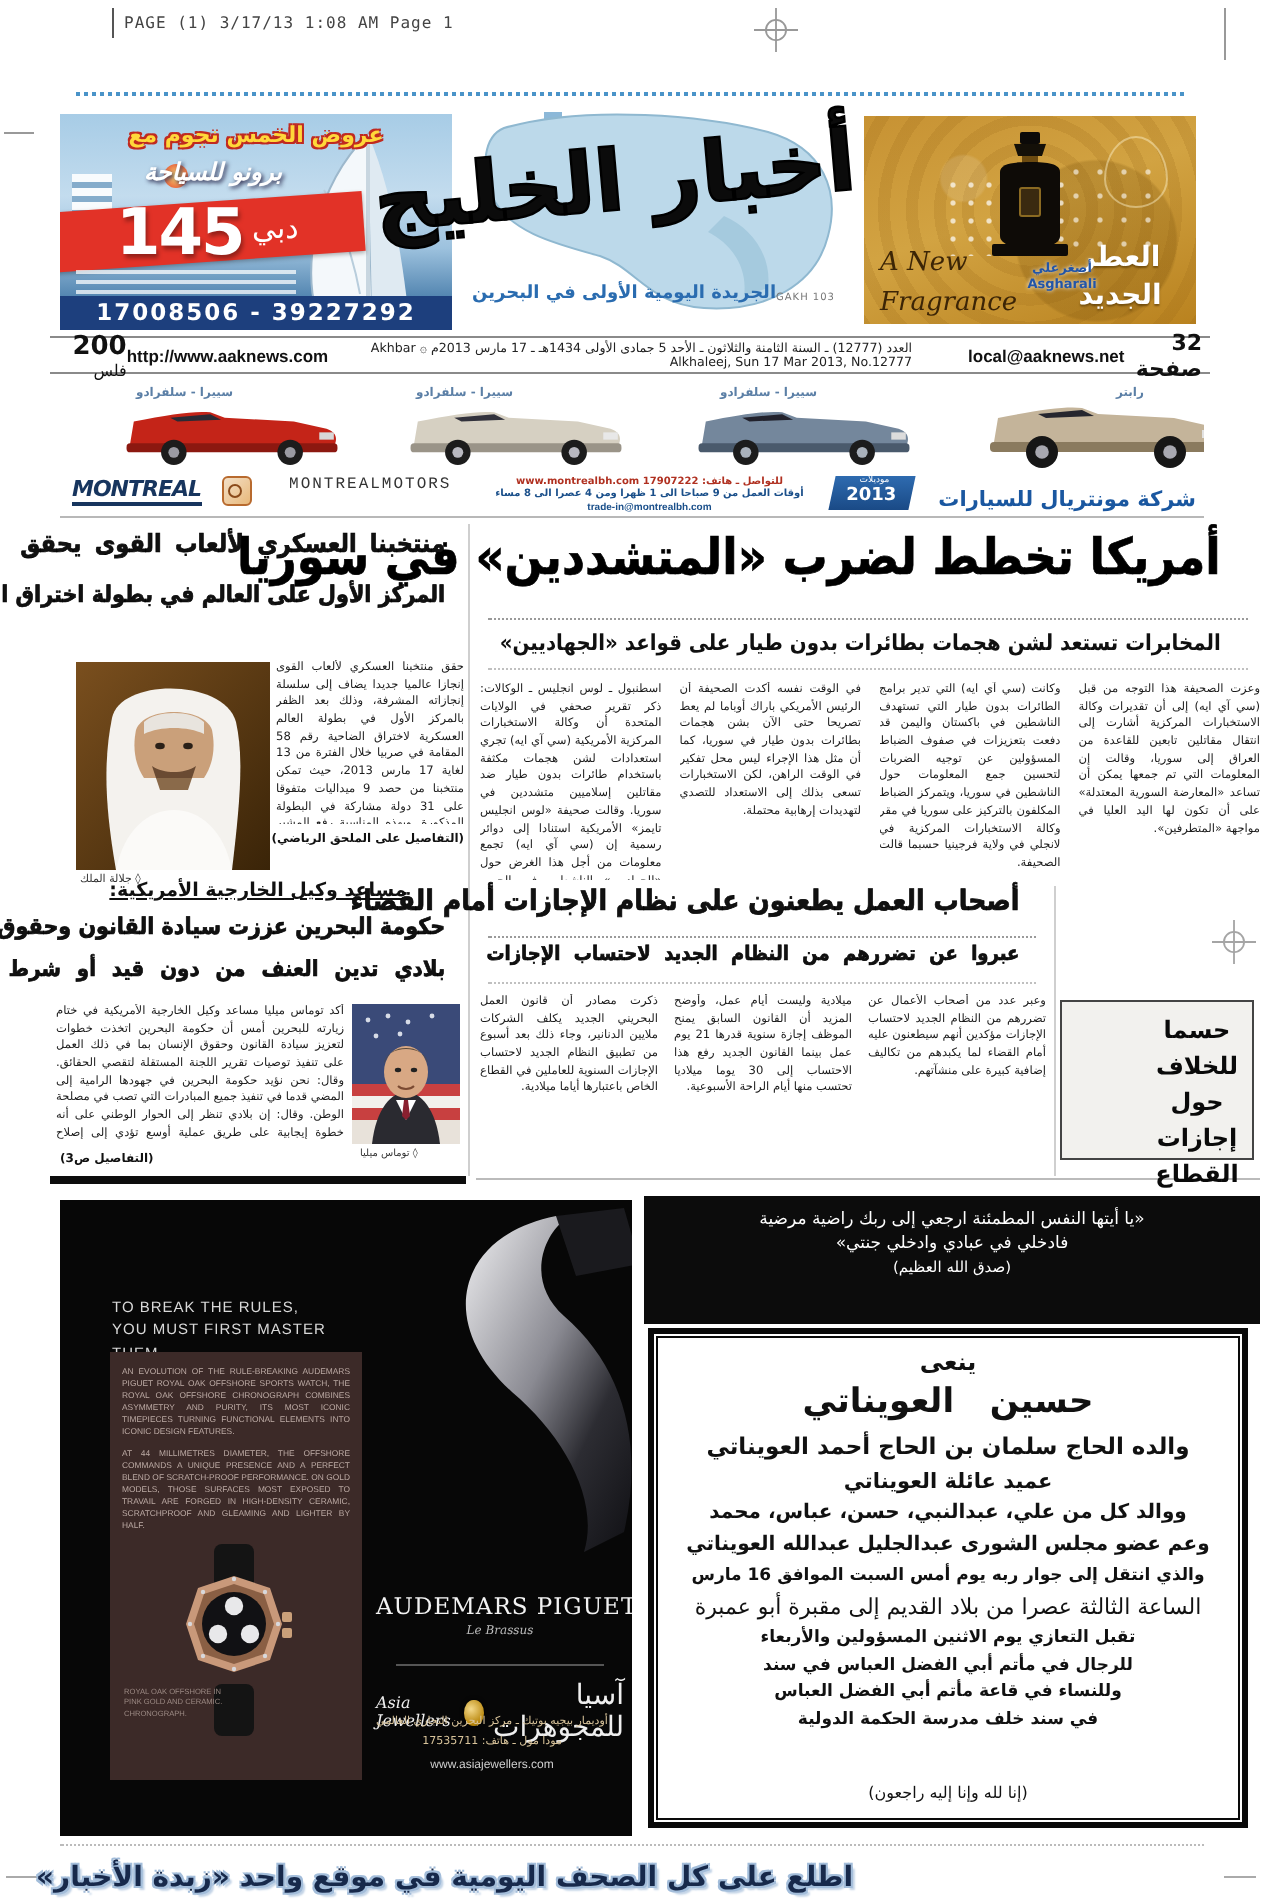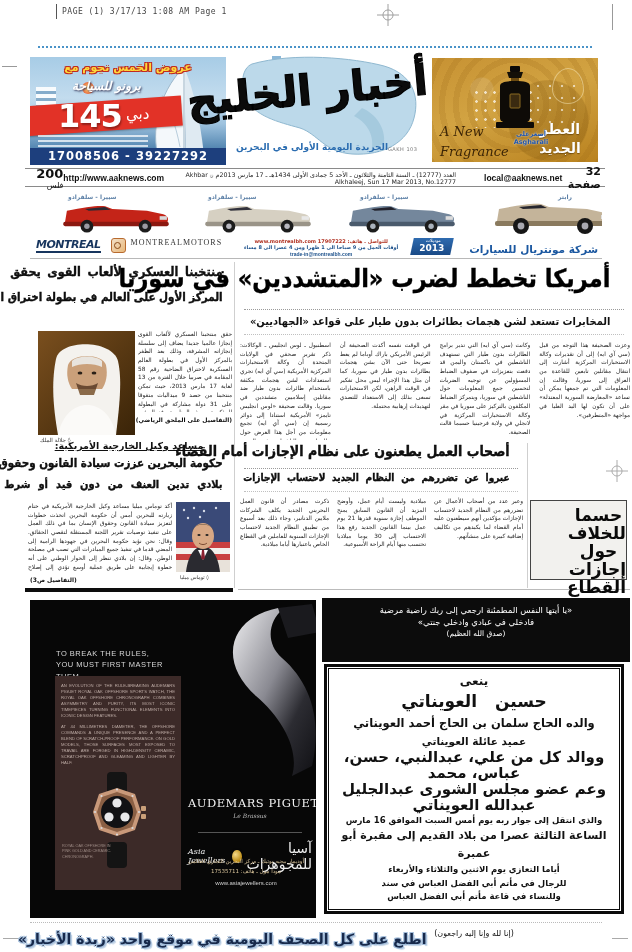--- a/index.html
+++ b/index.html
@@ -80,21 +80,21 @@
   
   .car-ad{top:191px;left:30px;width:572px;height:67px;background:#fff;border-bottom:1px solid #b8b8b8;overflow:hidden;}
   .ca-label{font-size:6px;font-weight:bold;color:#5b7fa6;top:2px;}
   .ca-l0{left:38px;} .ca-l1{left:178px;} .ca-l2{left:330px;} .ca-l3{left:528px;}
   .truck{top:7px;width:128px;height:40px;}
   .t0{left:22px;} .t1{left:164px;} .t2{left:308px;} .t3{left:452px;width:142px;height:44px;top:4px;}
   .ca-strip{bottom:1px;left:0;width:100%;height:19px;display:flex;align-items:flex-start;}
   .ca-logo{font-size:11px;font-weight:bold;font-style:italic;color:#17355e;margin-left:6px;letter-spacing:-.5px;border-bottom:2px solid #17355e;}
   .ca-insta{width:13px;height:13px;margin-left:10px;border:1.6px solid #b86a2e;border-radius:3px;position:relative;background:linear-gradient(135deg,#f3e0c8,#e8b87a);}
   .ca-insta::after{content:"";position:absolute;top:2.5px;left:2.5px;width:5px;height:5px;border:1.4px solid #8a4a1a;border-radius:50%;}
-  .ca-dealer{font-size:8px;letter-spacing:1px;color:#333;margin-left:5px;font-family:Liberation Serif, serif;}
+  .ca-dealer{font-size:8px;letter-spacing:1px;color:#333;margin-left:19px;font-family:Liberation Mono, monospace;}
   .ca-contact{margin-left:14px;text-align:center;font-size:5px;line-height:1.25;color:#1a4f8a;font-weight:bold;width:170px;}
   .ca-badge{width:40px;height:17px;background:linear-gradient(180deg,#2e6bb0,#1a4a86);transform:skewX(-12deg);
      color:#fff;text-align:center;margin-left:6px;}
   .ca-badge .by{font-size:9px;font-weight:bold;line-height:10px;display:block;transform:skewX(12deg);}
   .ca-badge .bt{font-size:4.5px;line-height:5px;display:block;transform:skewX(12deg);}
   .ca-company{margin-left:8px;text-align:right;direction:rtl;flex:1;padding-right:4px;}
   .ca-company .cn{font-size:10.5px;font-weight:bold;color:#1a57a0;}
   .ca-company .ct{font-size:5.5px;color:#555;}
 
   
@@ -131,21 +131,21 @@
   .lb-r1{top:468px;left:244px;width:274px;border-top:1px dotted #9a9a9a;}
   .lb-sub{top:472px;left:238px;width:286px;text-align:center;font-size:10px;font-weight:bold;word-spacing:4px;}
   .lb-r2{top:491px;left:244px;width:274px;border-top:1px dotted #c0c0c0;}
   .lb-cols{top:497px;left:240px;width:283px;height:86px;display:flex;flex-direction:row-reverse;gap:8px;}
   .lb-cols .col{flex:1;font-size:5.8px;}
   .mid-hair{top:589px;left:238px;width:392px;border-top:1px solid #bbb;}
 
   
   .side-box{top:500px;left:530px;width:97px;height:80px;border:1px solid #444;background:#f2f1ee;
      text-align:center;direction:rtl;padding-top:5px;box-sizing:border-box;}
-  .side-box .sb-line{font-size:17px;font-weight:bold;line-height:18px;color:#0a0a0a;padding-left:40px;}
+  .side-box .sb-line{font-size:12px;font-weight:bold;line-height:18px;color:#0a0a0a;padding-left:40px;}
   .side-box .sb-note{font-size:5.5px;margin-top:3px;color:#222;font-weight:bold;}
 
   
   .watch-ad{top:600px;left:30px;width:286px;height:318px;background:#070707;overflow:hidden;}
   .wa-curve{top:4px;left:140px;width:150px;height:180px;}
   .wa-slogan{top:48px;left:26px;font-family:"Liberation Sans",sans-serif;font-size:7.5px;line-height:1.5;color:#d8d8d8;letter-spacing:.5px;}
   .wa-panel{top:76px;left:25px;width:126px;height:214px;background:#3c2a28;padding:7px 6px;box-sizing:border-box;}
   .wa-para{font-family:"Liberation Sans",sans-serif;font-size:4.2px;line-height:1.45;color:#bcaaa4;text-align:justify;margin-bottom:4px;}
   .wa-watch{position:absolute;top:96px;left:24px;width:76px;height:96px;}
   .wa-cap{position:absolute;top:168px;left:7px;width:58px;font-family:"Liberation Sans",sans-serif;font-size:3.8px;line-height:1.4;color:#9c8a84;}
@@ -167,23 +167,23 @@
   .ob-head .h0{font-size:7.5px;line-height:11px;}
   .ob-head .h1,.ob-head .h2{font-size:8.5px;line-height:12px;}
   .ob-head .h3{font-size:7.5px;line-height:12px;}
   .ob-box{position:absolute;top:66px;left:2px;width:300px;height:250px;background:#fff;border:3px solid #0a0a0a;
      box-shadow:inset 0 0 0 1px #fff,inset 0 0 0 2px #0a0a0a;text-align:center;padding-top:6px;box-sizing:border-box;}
   .ob-box div{line-height:16px;}
   .ob-l0{font-size:12px;font-weight:bold;}
   .ob-l1{font-size:17px;font-weight:bold;word-spacing:12px;letter-spacing:1px;line-height:24px !important;}
   .ob-l2{font-size:11.5px;font-weight:bold;line-height:20px !important;}
   .ob-l3{font-size:10.5px;font-weight:bold;}
-  .ob-l4,.ob-l5{font-size:15px;font-weight:bold;}
+  .ob-l4,.ob-l5{font-size:10px;font-weight:bold;}
   .ob-l6,.ob-l7{font-size:8.5px;font-weight:bold;line-height:14px !important;}
-  .ob-l8{font-size:11px;font-weight:bold;line-height:18px !important;}
+  .ob-l8{font-size:11px;font-weight:normal;line-height:18px !important;}
   .ob-l9,.ob-l10,.ob-l11,.ob-l12{font-size:8.5px;font-weight:bold;line-height:13.5px !important;}
   .ob-l13{font-size:8px;line-height:14px !important;margin-top:23px;}
 
   .bot-dots{top:922px;left:30px;width:572px;border-top:1px dotted #bbb;}
 
   
   .zebda{top:926px;left:0;width:632px;height:26px;display:flex;align-items:center;}
   .zb-url{margin-left:34px;font-size:16px;font-weight:bold;font-family:"DejaVu Sans",sans-serif;color:#f2a2ae;
      -webkit-text-stroke:1.1px #7c2836;letter-spacing:1px;text-shadow:1px 1px 0 #5c1c28;}
   .zb-text{margin-left:18px;font-size:14px;font-weight:bold;color:#17294b;direction:rtl;
@@ -502,23 +502,24 @@
     </div>
     <div class="ob-box">
       <div class="ob-l0">ينعى</div>
       <div class="ob-l1 nw">حسين العويناتي</div>
       <div class="ob-l2">والده الحاج سلمان بن الحاج أحمد العويناتي</div>
       <div class="ob-l3">عميد عائلة العويناتي</div>
       <div class="ob-l4">ووالد كل من علي، عبدالنبي، حسن، عباس، محمد</div>
       <div class="ob-l5">وعم عضو مجلس الشورى عبدالجليل عبدالله العويناتي</div>
       <div class="ob-l6">والذي انتقل إلى جوار ربه يوم أمس السبت الموافق 16 مارس</div>
       <div class="ob-l8">الساعة الثالثة عصرا من بلاد القديم إلى مقبرة أبو عمبرة</div>
-      <div class="ob-l9">أياما التعازي يوم الاثنين والثلاثاء والأربعاء</div>
+      <div class="ob-l9">تقبل التعازي يوم الاثنين المسؤولين والأربعاء</div>
       <div class="ob-l10">للرجال في مأتم أبي الفضل العباس في سند</div>
       <div class="ob-l11">وللنساء في قاعة مأتم أبي الفضل العباس</div>
+      <div class="ob-l12">في سند خلف مدرسة الحكمة الدولية</div>
       <div class="ob-l13">(إنا لله وإنا إليه راجعون)</div>
     </div>
   </div>
 
   <div class="abs bot-dots"></div>
 
   <div class="abs zebda">
     <span class="zb-text nw">اطلع على كل الصحف اليومية في موقع واحد «زبدة الأخبار»</span>
   </div>
 

